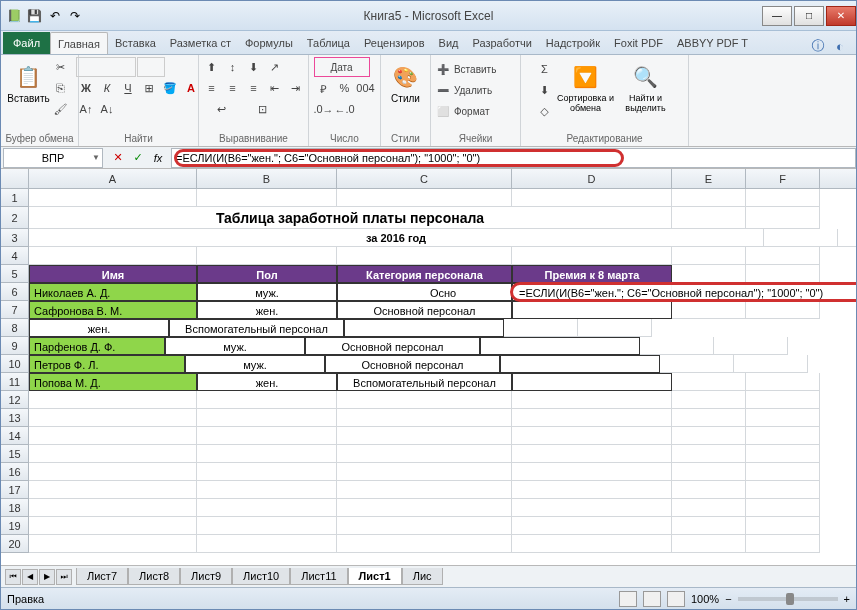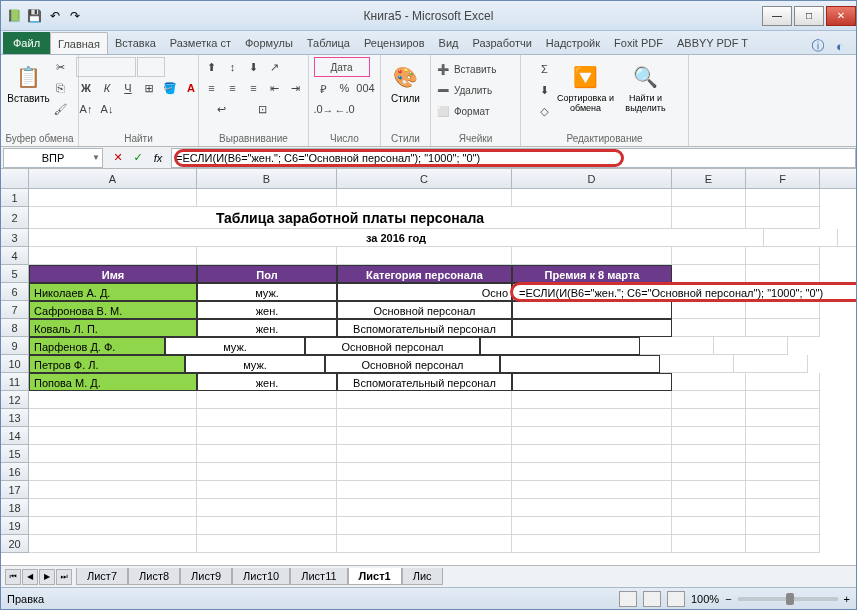--- a/index.html
+++ b/index.html
@@ -303,40 +303,39 @@
             <div class="cell th" style="width:175px">Категория персонала</div>
             <div class="cell th" style="width:160px">Премия к 8 марта</div>
             <div class="cell" style="width:74px"></div>
             <div class="cell" style="width:74px"></div>
           </div>
 
         <div class="grid-row">
             <div class="row-h">6</div>
             <div class="cell td-name" style="width:168px">Николаев А. Д.</div>
             <div class="cell td" style="width:140px">муж.</div>
-            <div class="cell td" style="width:175px;text-align:right;padding-left:40px">Осно</div>
+            <div class="cell td" style="width:175px;text-align:center;padding-left:40px">Осно</div>
             <div class="cell td editing" style="width:160px;position:relative;overflow:visible">
               <div class="edit-highlight">=ЕСЛИ(И(B6="жен."; C6="Основной персонал"); "1000"; "0")</div>
             </div>
             <div class="cell" style="width:74px"></div>
             <div class="cell" style="width:74px"></div>
           </div>
 
         <div class="grid-row">
             <div class="row-h">7</div>
             <div class="cell td-name" style="width:168px">Сафронова В. М.</div>
             <div class="cell td" style="width:140px">жен.</div>
             <div class="cell td" style="width:175px">Основной персонал</div>
             <div class="cell td" style="width:160px"></div>
             <div class="cell" style="width:74px"></div>
             <div class="cell" style="width:74px"></div>
           </div>
         <div class="grid-row">
             <div class="row-h">8</div>
-            <div class="cell td-name" style="width:168px">Коваль Л. П.</div>
             <div class="cell td" style="width:140px">жен.</div>
             <div class="cell td" style="width:175px">Вспомогательный персонал</div>
             <div class="cell td" style="width:160px"></div>
             <div class="cell" style="width:74px"></div>
             <div class="cell" style="width:74px"></div>
           </div>
         <div class="grid-row">
             <div class="row-h">9</div>
             <div class="cell td-name" style="width:136px">Парфенов Д. Ф.</div>
             <div class="cell td" style="width:140px">муж.</div>

